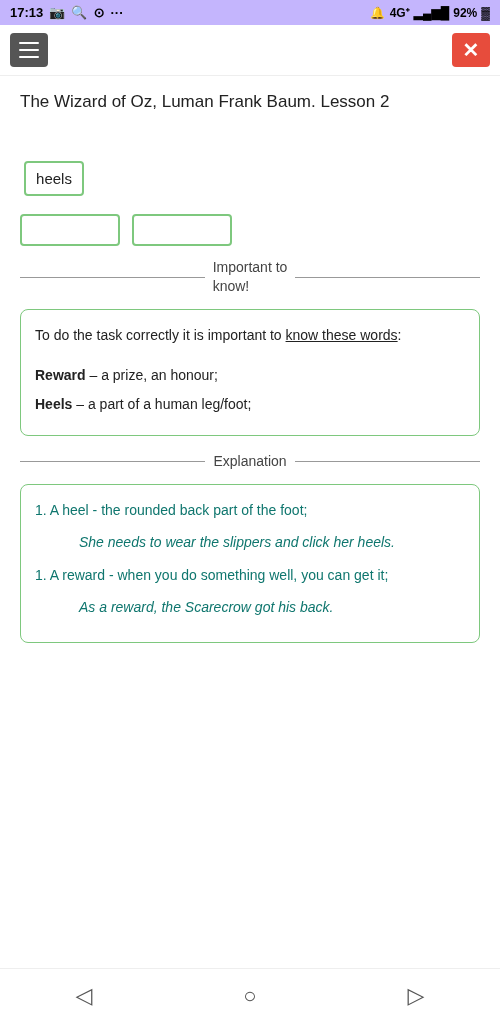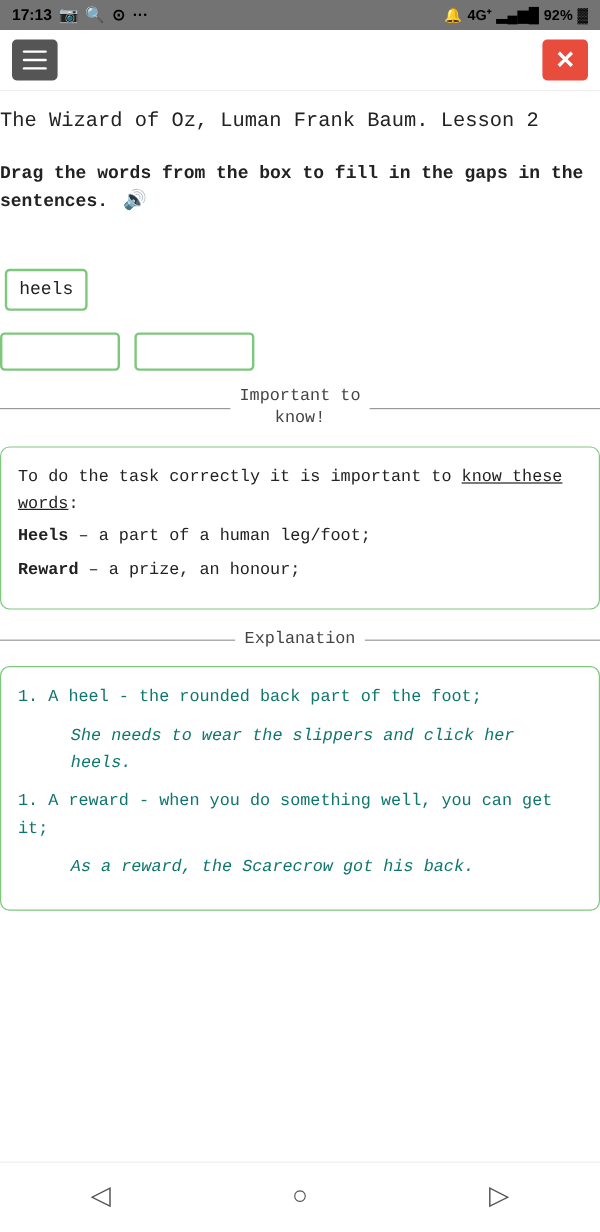--- a/index.html
+++ b/index.html
@@ -9,21 +9,21 @@
       font-family: Arial, sans-serif;
       background: #fff;
       width: 500px;
       min-height: 1027px;
       display: flex;
       flex-direction: column;
     }
 
     
     .status-bar {
-      background: #737373;
+      background: #c4b5fd;
       display: flex;
       justify-content: space-between;
       align-items: center;
       padding: 4px 10px;
       font-size: 13px;
       font-weight: bold;
     }
     .status-left { display: flex; align-items: center; gap: 6px; }
     .status-right { display: flex; align-items: center; gap: 4px; font-size: 12px; }
 
@@ -65,23 +65,22 @@
       font-size: 20px;
       cursor: pointer;
       display: flex;
       align-items: center;
       justify-content: center;
       font-weight: bold;
     }
 
     
     .content {
-      padding: 14px 0;
+      padding: 14px 20px;
       flex: 1;
-      font-family: Liberation Mono, monospace;
     }
 
     .lesson-title {
       font-size: 17px;
       font-weight: normal;
       color: #222;
       margin-bottom: 20px;
       line-height: 1.4;
     }
 
@@ -144,21 +143,20 @@
       font-size: 14px;
       color: #444;
       gap: 8px;
     }
     .divider-line {
       flex: 1;
       height: 1px;
       background: #999;
     }
     .divider-text {
-      text-align: center;
       white-space: nowrap;
       line-height: 1.4;
     }
 
     
     .info-box {
       border: 1.5px solid #7ec87e;
       border-radius: 8px;
       padding: 14px 14px;
       margin-bottom: 16px;
@@ -170,21 +168,21 @@
     .info-box .know-words {
       text-decoration: underline;
     }
 
     .info-box .vocab-term {
       font-weight: bold;
       font-style: normal;
     }
 
     .info-box .intro-line {
-      margin-bottom: 4px;
+      margin-bottom: 18px;
     }
 
     .info-box .vocab-line {
       margin-bottom: 6px;
     }
 
     
     .explanation-box {
       border: 1.5px solid #7ec87e;
       border-radius: 8px;
@@ -249,24 +247,20 @@
     <span></span>
     <span></span>
   </button>
   <button class="close-btn">✕</button>
 </div>
 
 <div class="content">
 
   <div class="lesson-title">The Wizard of Oz, Luman Frank Baum. Lesson 2</div>
 
-  <div class="task-instruction">
-    <span>Drag the words from the box to fill in the gaps in the sentences.</span>
-    <span class="speaker-icon">🔊</span>
-  </div>
 
   <div class="sentence-block">
     <br>
     <span class="word-box">heels</span>
   </div>
 
 
   <div class="drop-boxes">
     <div class="drop-box"></div>
     <div class="drop-box"></div>
@@ -276,24 +270,24 @@
     <div class="divider-line"></div>
     <div class="divider-text">Important to<br>know!</div>
     <div class="divider-line"></div>
   </div>
 
   <div class="info-box">
     <div class="intro-line">
       <span>To do the task correctly it is important to </span><span class="know-words">know these words</span><span>:</span>
     </div>
     <div class="vocab-line">
-      <span class="vocab-term">Heels</span><span> – a part of a human leg/foot;</span>
+      <span class="vocab-term">Reward</span><span> – a prize, an honour;</span>
     </div>
     <div class="vocab-line">
-      <span class="vocab-term">Reward</span><span> – a prize, an honour;</span>
+      <span class="vocab-term">Heels</span><span> – a part of a human leg/foot;</span>
     </div>
   </div>
 
   <div class="divider-section">
     <div class="divider-line"></div>
     <div class="divider-text">Explanation</div>
     <div class="divider-line"></div>
   </div>
 
   <div class="explanation-box">

